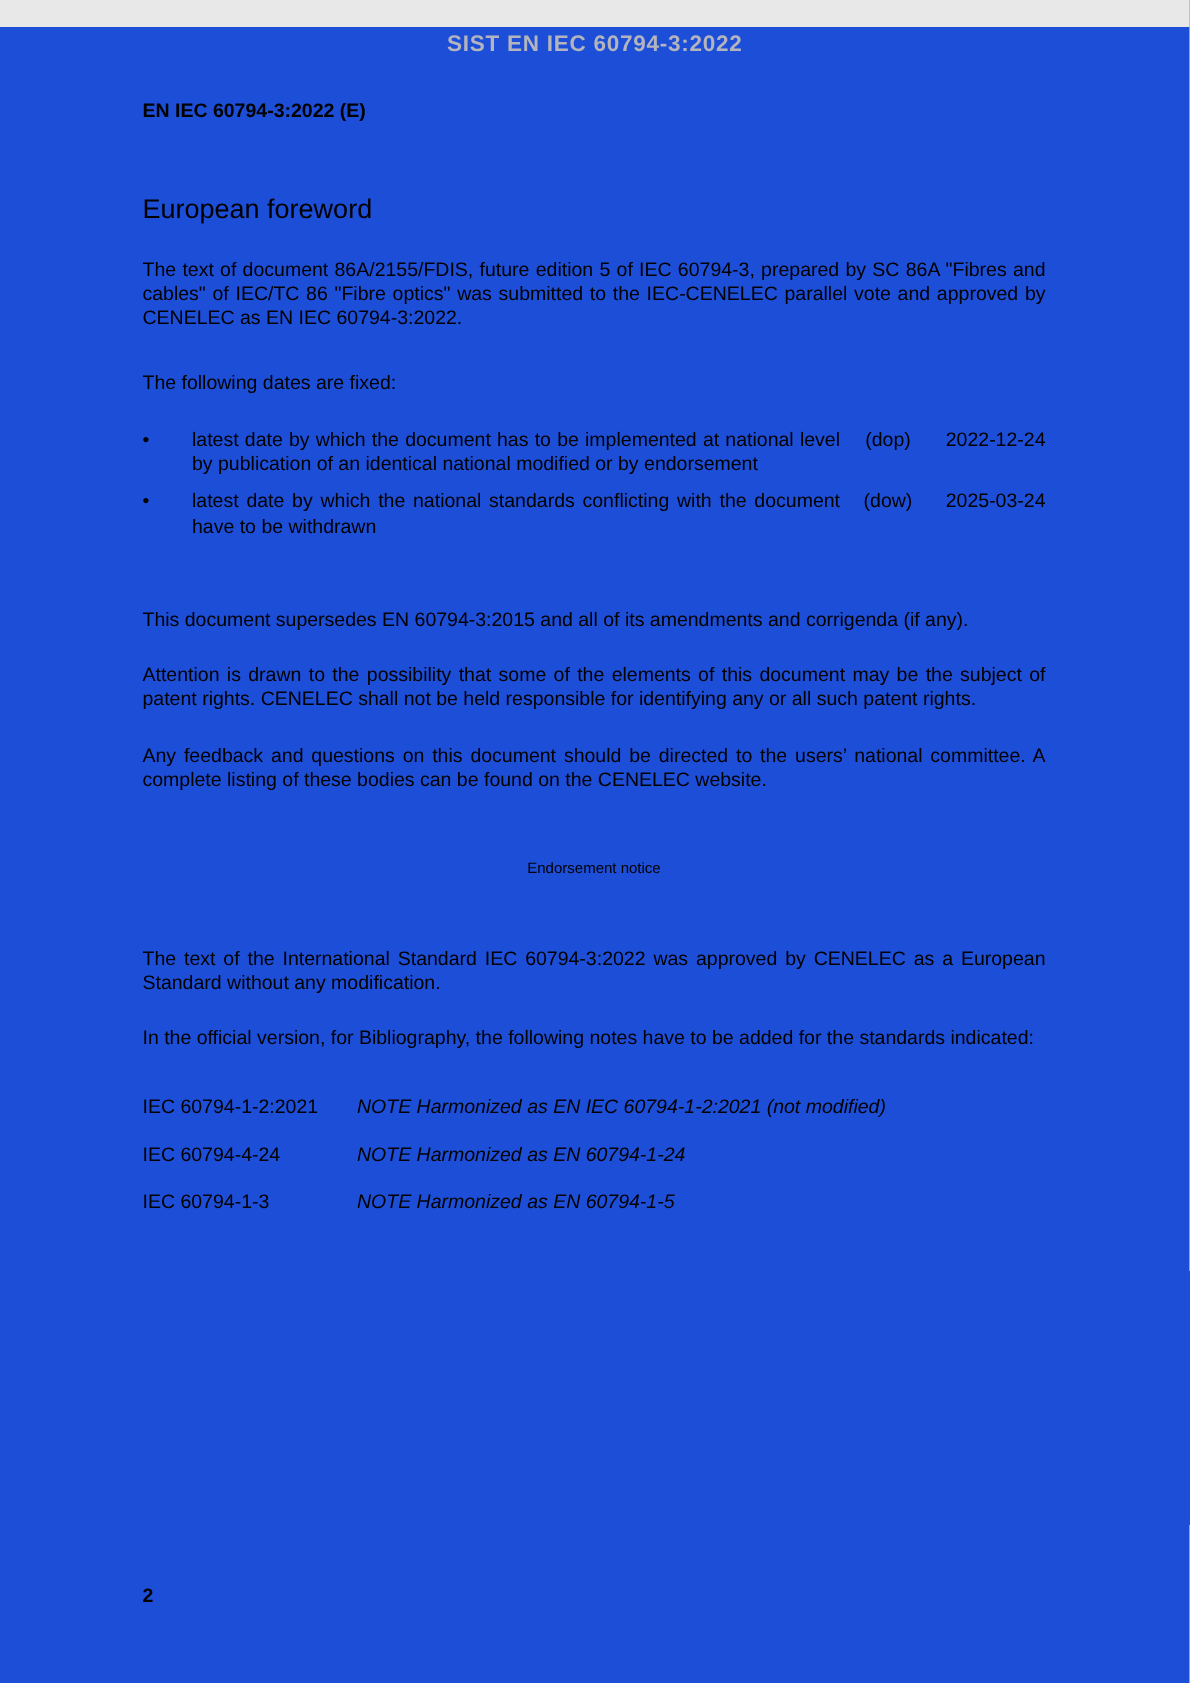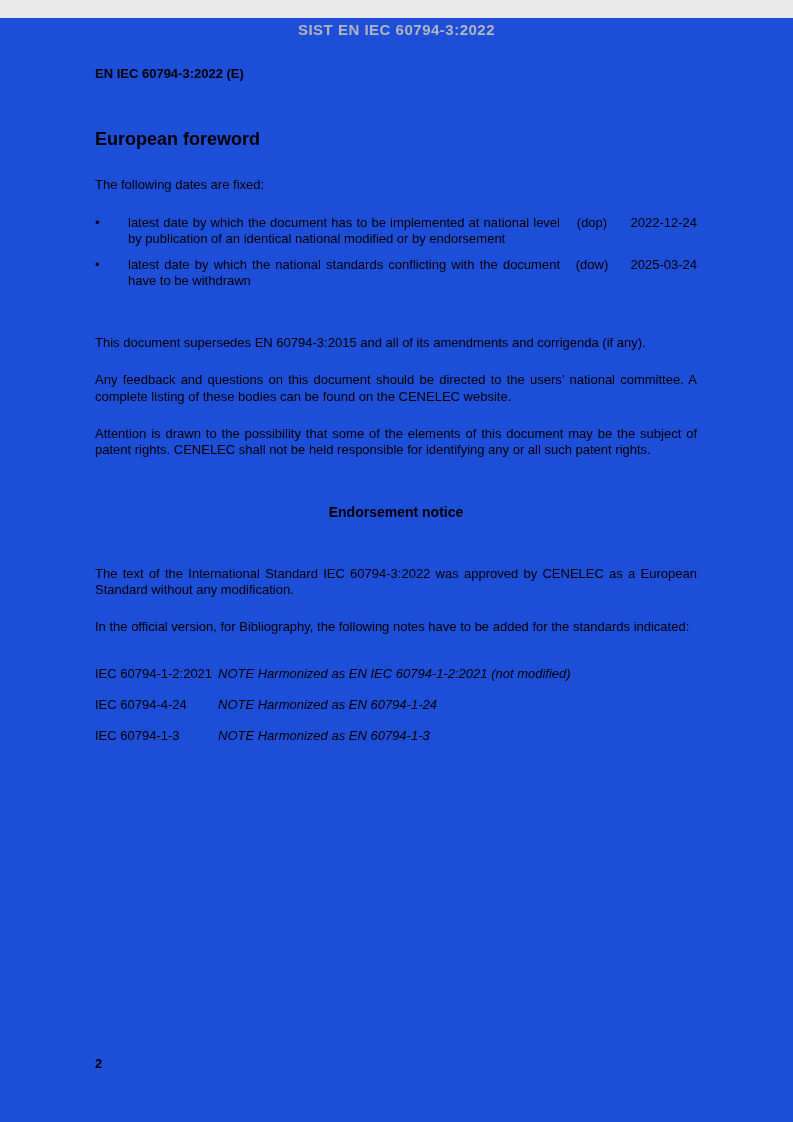--- a/index.html
+++ b/index.html
@@ -28,21 +28,21 @@
   }
   .content {
     padding: 48px 96px 0 95px;
   }
   .doc-header {
     font-weight: bold;
     font-size: 13px;
   }
   .foreword-title {
     font-size: 18px;
-    font-weight: bold;
+    font-weight: normal;
     margin: 46px 0 0 0;
   }
   p { margin: 0; }
   .para { margin-top: 21px; }
   .just { text-align: justify; }
   .dates-intro { margin-top: 26px; }
   .date-row {
     display: flex;
     margin-top: 22px;
   }
@@ -61,29 +61,30 @@
     flex: 0 0 64px;
     text-align: center;
   }
   .date-value {
     flex: 1;
     text-align: right;
   }
   .supersedes { margin-top: 46px; }
   .endorsement-title {
     text-align: center;
-    font-weight: bold;
-    font-size: 14px;
+    font-weight: normal;
+    font-size: 10px;
     margin: 46px 0 0 0;
   }
   .endorse-para1 { margin-top: 44px; }
   .notes { margin-top: 30px; }
   .note-row {
     display: flex;
     margin-top: 0;
+    gap: 20px;
   }
   .note-row + .note-row { margin-top: 15px; }
   .note-standard {
     width: 123px;
     flex: 0 0 123px;
   }
   .note-text { flex: 1; font-style: italic; }
   .page-number {
     position: absolute;
     left: 95px;
@@ -98,61 +99,62 @@
 <div class="page">
 
   <div class="watermark">SIST EN IEC 60794-3:2022</div>
 
   <div class="content">
 
     <div class="doc-header">EN IEC 60794-3:2022 (E)</div>
 
     <h1 class="foreword-title">European foreword</h1>
 
+    <p class="para just">The text of document 86A/2155/FDIS, future edition 5 of IEC 60794-3, prepared by SC 86A "Fibres and cables" of IEC/TC 86 "Fibre optics" was submitted to the IEC-CENELEC parallel vote and approved by CENELEC as EN IEC 60794-3:2022.</p>
 
     <p class="dates-intro">The following dates are fixed:</p>
 
     <div class="date-row">
       <span class="bullet">•</span>
       <span class="date-text">latest date by which the document has to be implemented at national level by publication of an identical national modified or by endorsement</span>
       <span class="date-abbr">(dop)</span>
       <span class="date-value">2022-12-24</span>
     </div>
 
     <div class="date-row">
       <span class="bullet">•</span>
       <span class="date-text">latest date by which the national standards conflicting with the document have to be withdrawn</span>
       <span class="date-abbr">(dow)</span>
       <span class="date-value">2025-03-24</span>
     </div>
 
     <p class="supersedes just">This document supersedes EN 60794-3:2015 and all of its amendments and corrigenda (if any).</p>
 
+    <p class="para just">Attention is drawn to the possibility that some of the elements of this document may be the subject of patent rights. CENELEC shall not be held responsible for identifying any or all such patent rights.</p>
+
     <p class="para just">Any feedback and questions on this document should be directed to the users’ national committee. A complete listing of these bodies can be found on the CENELEC website.</p>
-
-    <p class="para just">Attention is drawn to the possibility that some of the elements of this document may be the subject of patent rights. CENELEC shall not be held responsible for identifying any or all such patent rights.</p>
 
     <h2 class="endorsement-title">Endorsement notice</h2>
 
     <p class="endorse-para1 just">The text of the International Standard IEC 60794-3:2022 was approved by CENELEC as a European Standard without any modification.</p>
 
     <p class="para just">In the official version, for Bibliography, the following notes have to be added for the standards indicated:</p>
 
     <div class="notes">
       <div class="note-row">
         <span class="note-standard">IEC 60794-1-2:2021</span>
         <span class="note-text">NOTE Harmonized as EN IEC 60794-1-2:2021 (not modified)</span>
       </div>
       <div class="note-row">
         <span class="note-standard">IEC 60794-4-24</span>
         <span class="note-text">NOTE Harmonized as EN 60794-1-24</span>
       </div>
       <div class="note-row">
         <span class="note-standard">IEC 60794-1-3</span>
-        <span class="note-text">NOTE Harmonized as EN 60794-1-3</span>
+        <span class="note-text">NOTE Harmonized as EN 60794-1-5</span>
       </div>
     </div>
 
   </div>
 
   <div class="page-number">2</div>
 
 </div>
 
 </body></html>

